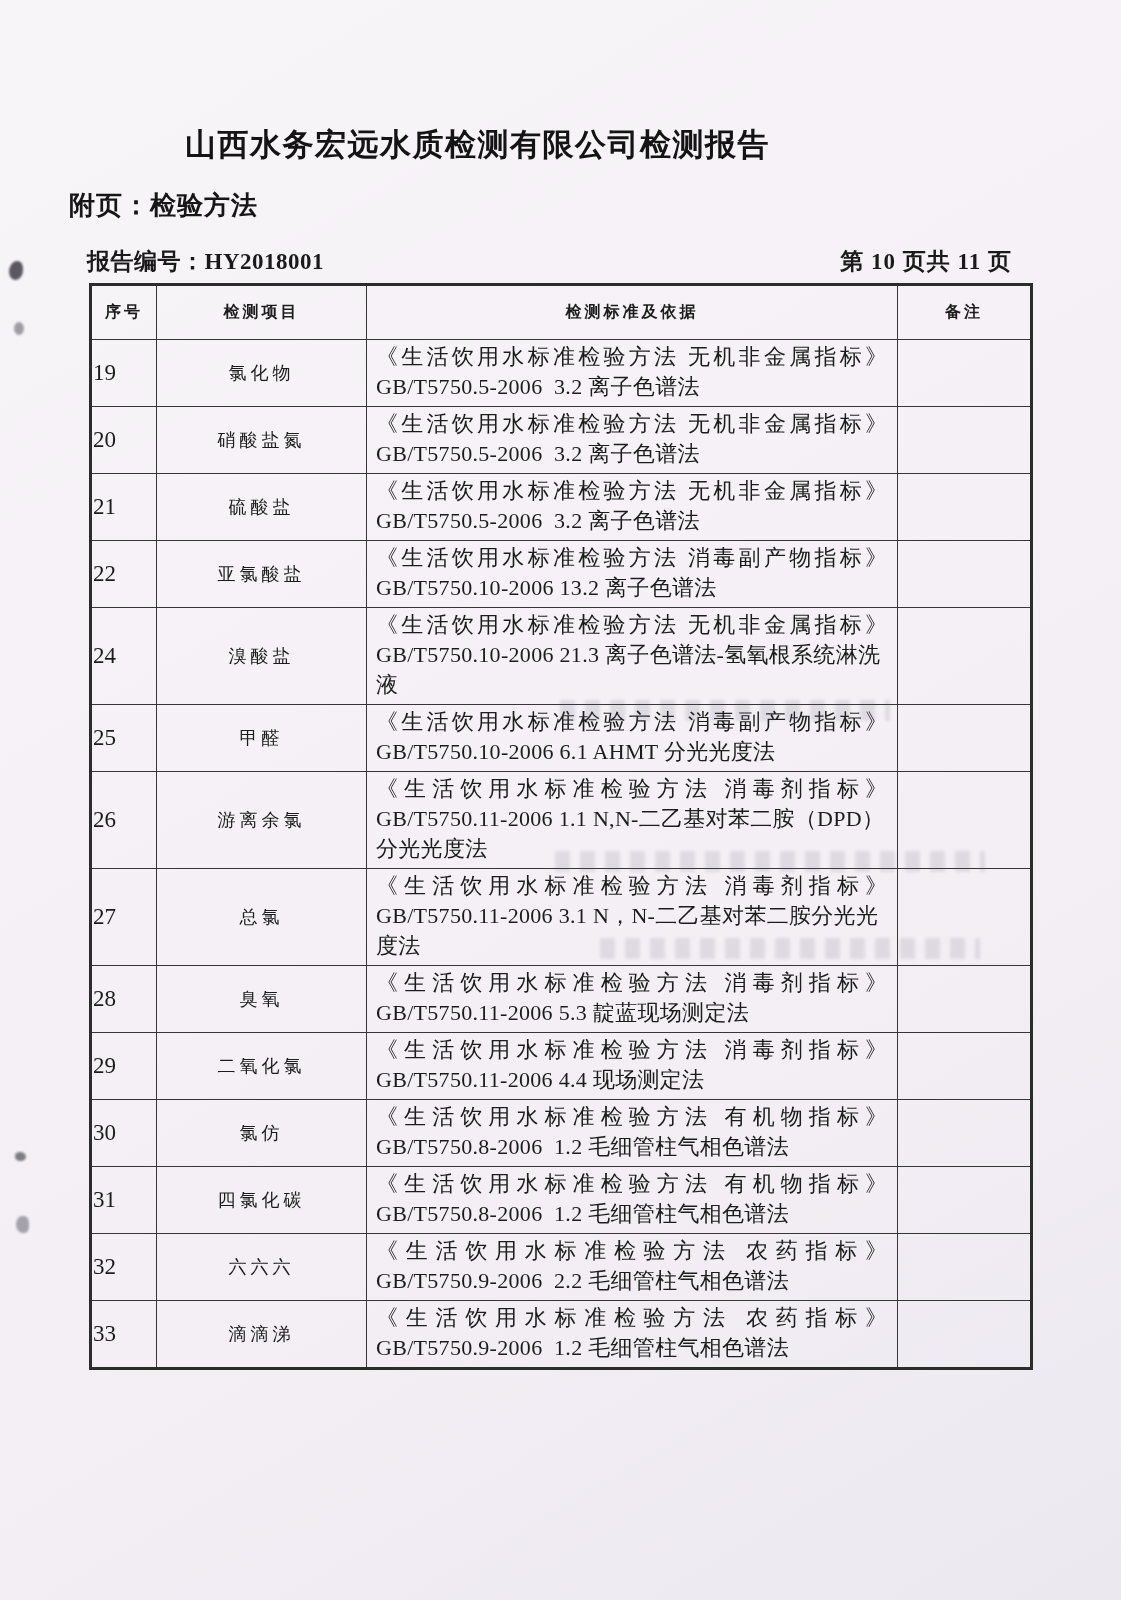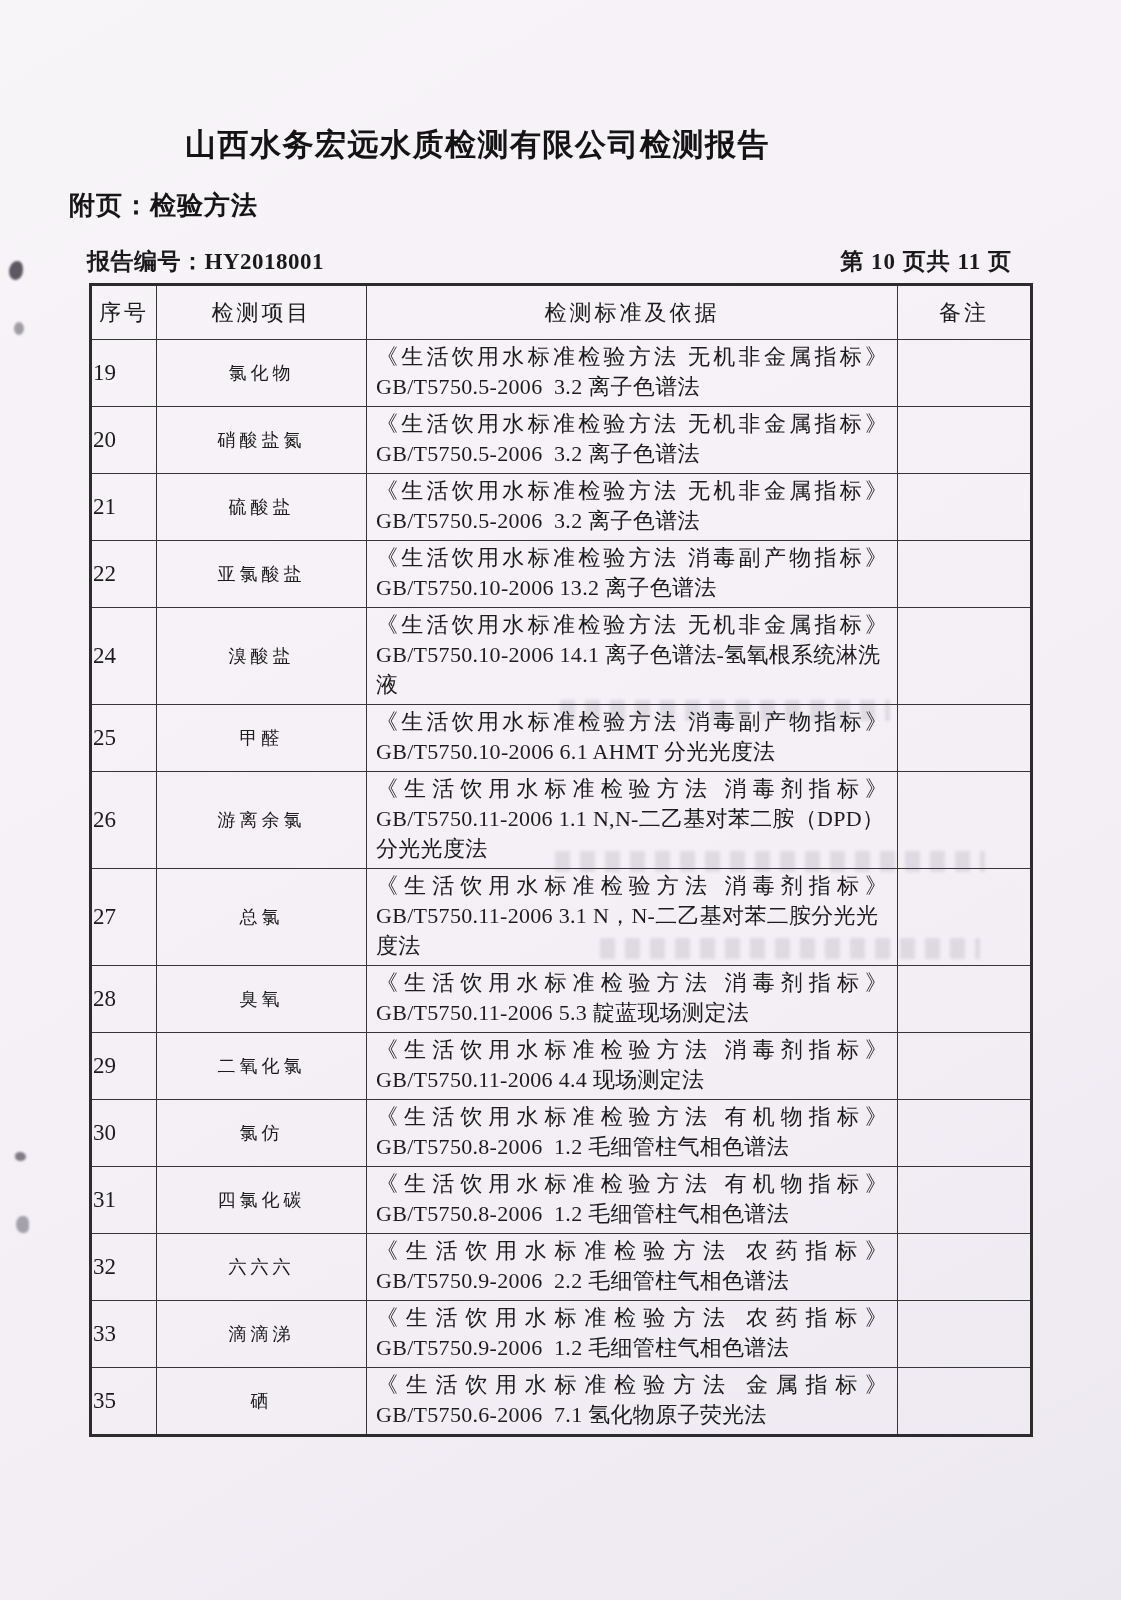--- a/index.html
+++ b/index.html
@@ -56,22 +56,22 @@
     font-size: 22px;
     color: #1c1c1c;
   }
   .report-table { border: 3px solid #2c2c2c; }
   .report-table th, .report-table td {
     border: 1.6px solid #363636;
     background: transparent;
   }
   .report-table th {
     height: 51px;
-    font-weight: normal;
-    font-size: 22px;
+    font-weight: bold;
+    font-size: 16px;
     letter-spacing: 3px;
     text-align: center;
     vertical-align: middle;
   }
   .cell-no {
     text-align: left;
     vertical-align: middle;
     font-size: 23px;
   }
   .cell-item {
@@ -181,21 +181,21 @@
         <div class="std-title">《生活饮用水标准检验方法 消毒副产物指标》</div>
         <div class="std-method">GB/T5750.10-2006 13.2 离子色谱法</div>
       </td>
       <td class="cell-remark"></td>
     </tr>
         <tr>
       <td class="cell-no">24</td>
       <td class="cell-item">溴酸盐</td>
       <td class="cell-std">
         <div class="std-title">《生活饮用水标准检验方法 无机非金属指标》</div>
-        <div class="std-method">GB/T5750.10-2006 14.1 离子色谱法-氢氧根系统淋洗液</div>
+        <div class="std-method">GB/T5750.10-2006 21.3 离子色谱法-氢氧根系统淋洗液</div>
       </td>
       <td class="cell-remark"></td>
     </tr>
         <tr>
       <td class="cell-no">25</td>
       <td class="cell-item">甲醛</td>
       <td class="cell-std">
         <div class="std-title">《生活饮用水标准检验方法 消毒副产物指标》</div>
         <div class="std-method">GB/T5750.10-2006 6.1 AHMT 分光光度法</div>
       </td>
@@ -263,29 +263,20 @@
         <div class="std-method">GB/T5750.9-2006  2.2 毛细管柱气相色谱法</div>
       </td>
       <td class="cell-remark"></td>
     </tr>
         <tr>
       <td class="cell-no">33</td>
       <td class="cell-item">滴滴涕</td>
       <td class="cell-std">
         <div class="std-title">《生活饮用水标准检验方法 农药指标》</div>
         <div class="std-method">GB/T5750.9-2006  1.2 毛细管柱气相色谱法</div>
-      </td>
-      <td class="cell-remark"></td>
-    </tr>
-        <tr>
-      <td class="cell-no">35</td>
-      <td class="cell-item">硒</td>
-      <td class="cell-std">
-        <div class="std-title">《生活饮用水标准检验方法 金属指标》</div>
-        <div class="std-method">GB/T5750.6-2006  7.1 氢化物原子荧光法</div>
       </td>
       <td class="cell-remark"></td>
     </tr>
       </tbody>
   </table>
 
   <div class="speck speck-a"></div>
   <div class="speck speck-b"></div>
   <div class="speck speck-c"></div>
   <div class="speck speck-d"></div>

